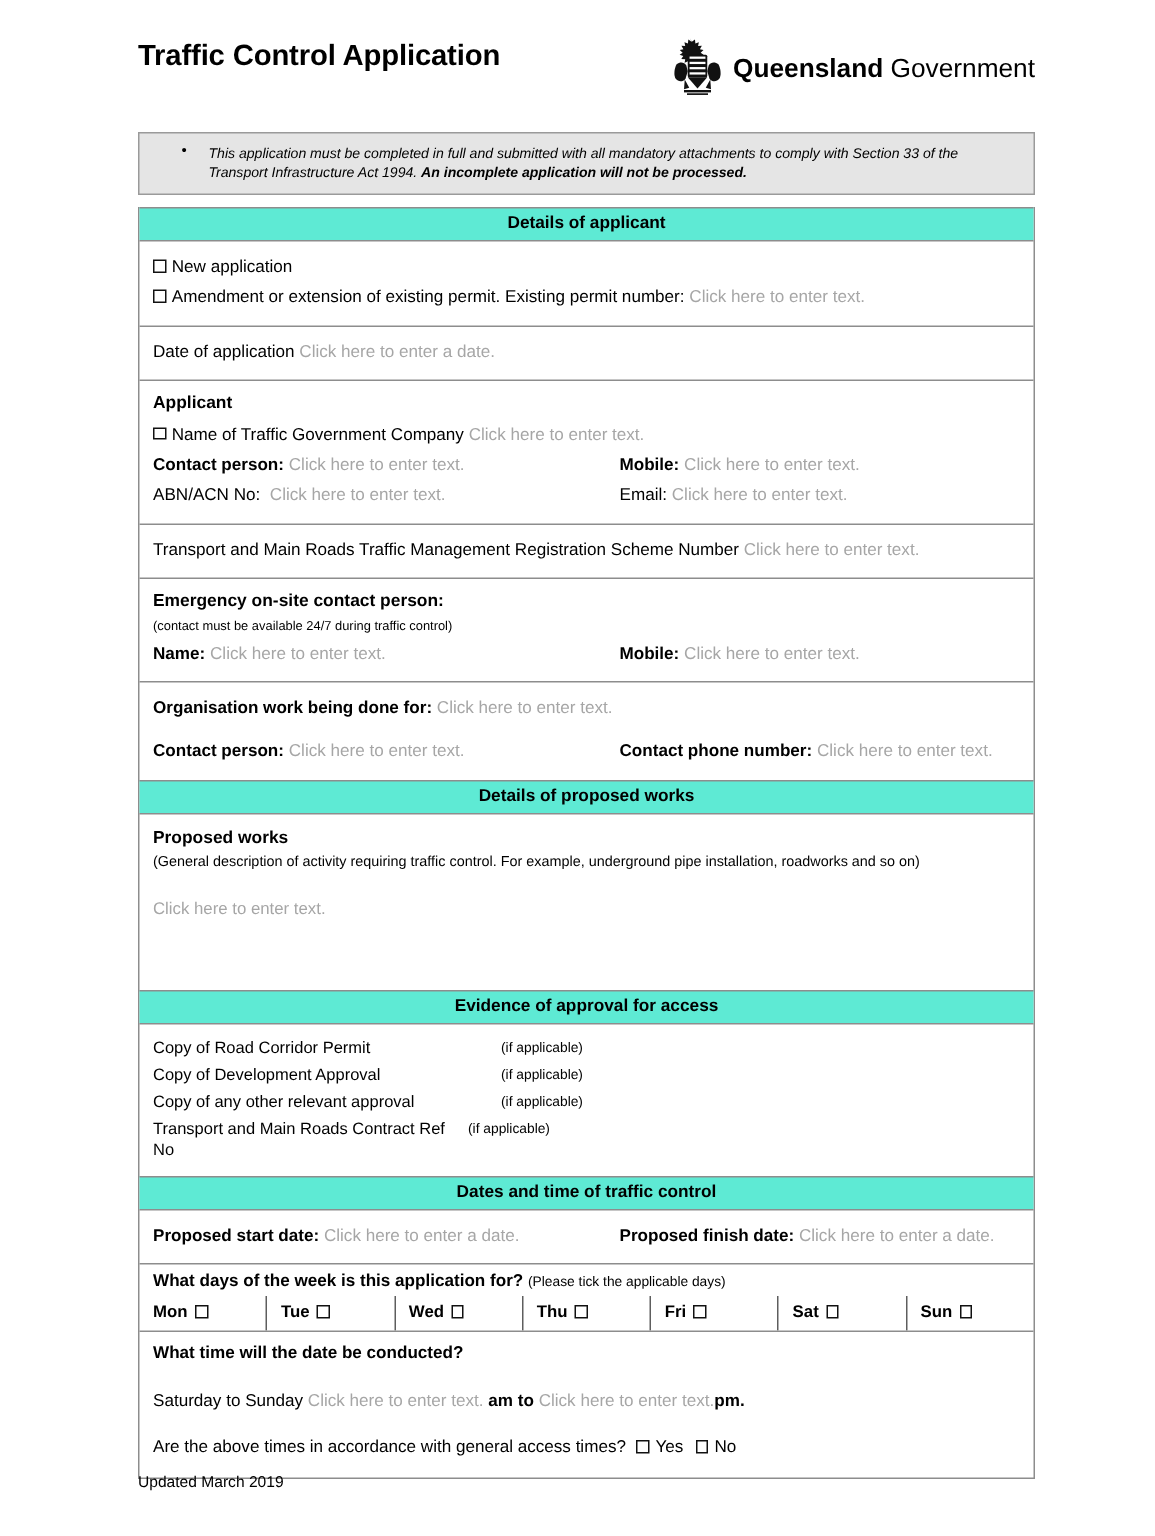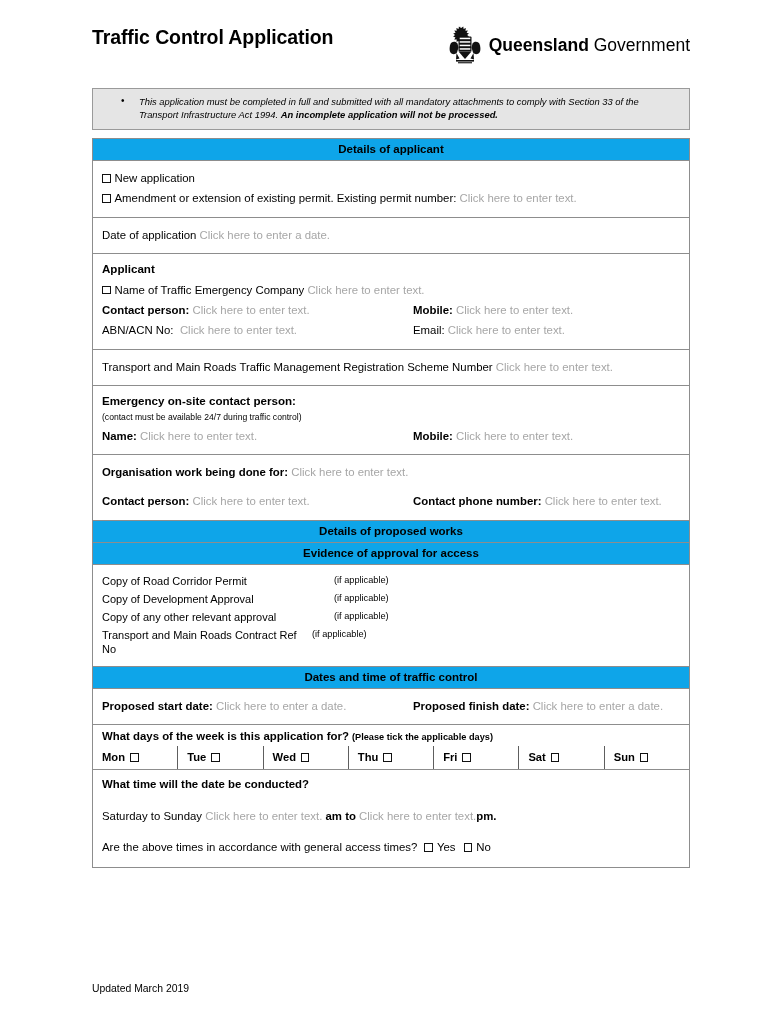--- a/index.html
+++ b/index.html
@@ -108,21 +108,21 @@
     box-sizing: border-box;
     border: 1px solid #8d8d8d;
     border-top: none;
   }
   .row {
     box-sizing: border-box;
     border-top: 1px solid #8d8d8d;
     position: relative;
   }
   .sec-head {
-    background: #0ea5e9;
+    background: #5eead4;
     text-align: center;
     font-weight: bold;
     font-size: 11.5px;
     padding: 4px 0 5px 0;
     box-sizing: border-box;
     border-top: 1px solid #8d8d8d;
   }
   .pad {
     padding: 7px 9px 8px 9px;
   }
@@ -207,21 +207,21 @@
   }
   .day-cell:first-child { border-left: none; }
   .day-cell .chk { margin-left: 5px; margin-right: 0; }
 
   .q-line {
     font-size: 11.4px;
     font-weight: bold;
     padding: 5px 0 4px 0;
   }
   .q-line .note {
-    font-weight: bold;
+    font-weight: normal;
     font-size: 9.2px;
   }
 
   .time-row {
     font-size: 11.4px;
     line-height: 1.3;
     padding: 1px 0;
     white-space: nowrap;
   }
   .spacer-sm { height: 9px; }
@@ -289,21 +289,21 @@
     <div class="row pad">
       <div class="line">
         <span>Date of application</span>
         <span class="ph">Click here to enter a date.</span>
       </div>
     </div>
 
     <div class="row pad">
       <div class="sub-h">Applicant</div>
       <div class="line">
-        <span class="chk"></span><span>Name of Traffic Emergency Company</span>
+        <span class="chk"></span><span>Name of Traffic Government Company</span>
         <span class="ph">Click here to enter text.</span>
       </div>
       <div class="line two-col">
         <div class="col-l">
           <span class="lbl-b">Contact person:</span>
           <span class="ph">Click here to enter text.</span>
         </div>
         <div class="col-r">
           <span class="lbl-b">Mobile:</span>
           <span class="ph">Click here to enter text.</span>
@@ -356,20 +356,25 @@
         </div>
         <div class="col-r">
           <span class="lbl-b">Contact phone number:</span>
           <span class="ph">Click here to enter text.</span>
         </div>
       </div>
     </div>
 
     <div class="sec-head">Details of proposed works</div>
 
+    <div class="row works-body">
+      <div class="works-title">Proposed works</div>
+      <div class="works-desc">(General description of activity requiring traffic control. For example, underground pipe installation, roadworks and so on)</div>
+      <div class="works-ph ph">Click here to enter text.</div>
+    </div>
 
     <div class="sec-head">Evidence of approval for access</div>
 
     <div class="row pad">
       <div class="ev-row">
         <div class="ev-name">Copy of Road Corridor Permit</div>
         <div class="ev-app">(if applicable)</div>
       </div>
       <div class="ev-row">
         <div class="ev-name">Copy of Development Approval</div>

